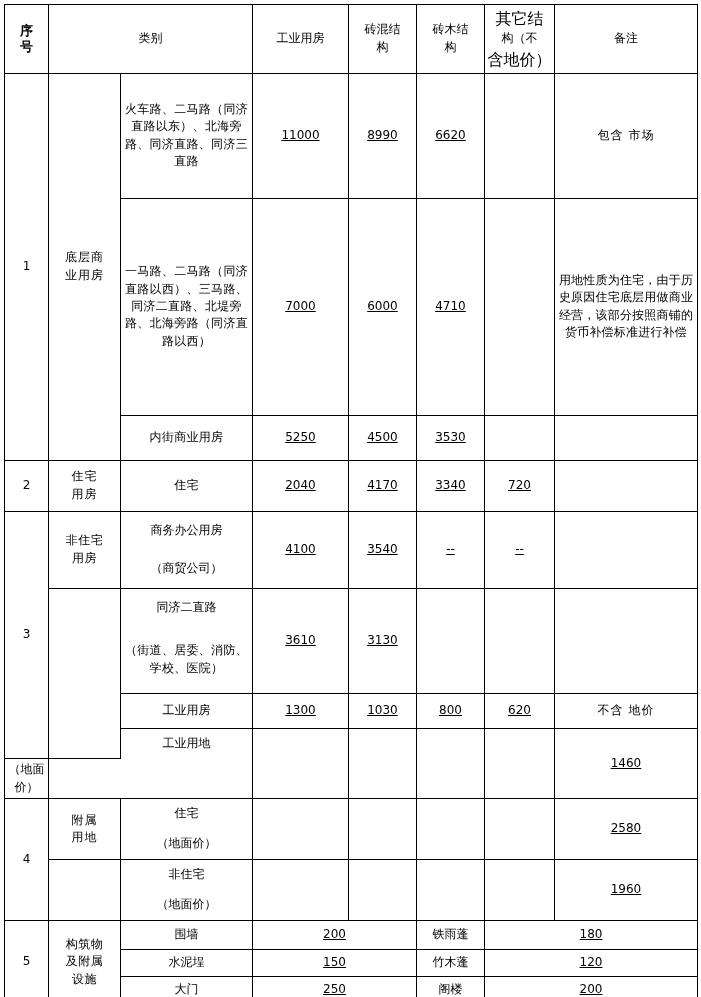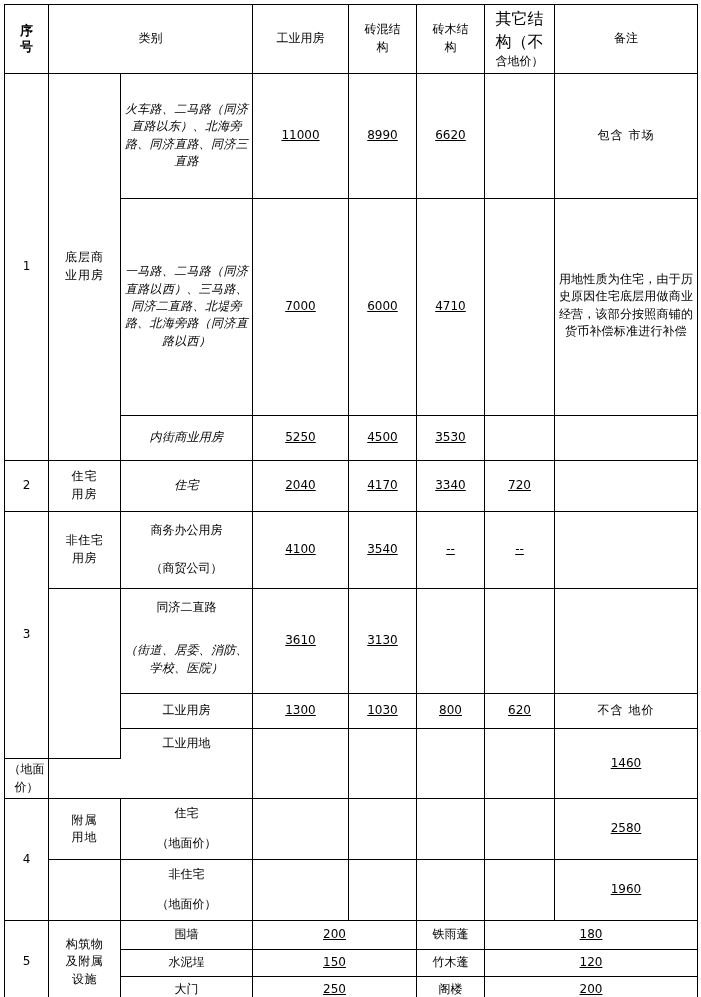--- a/index.html
+++ b/index.html
@@ -58,32 +58,30 @@
   .catsm {
     font-size: 12px;
     letter-spacing: 0.5px;
     line-height: 1.7;
   }
   .desc {
     font-size: 12px;
     line-height: 1.75;
     letter-spacing: 0.3px;
     padding: 4px 6px;
-    font-style: italic;
   }
   .num {
     font-size: 13px;
     text-decoration: underline;
   }
   .note {
     font-size: 11.5px;
     line-height: 1.7;
     letter-spacing: 0.2px;
     padding: 3px 4px;
-    font-family: Liberation Mono, monospace;
   }
   .note-wide {
     font-size: 12px;
     letter-spacing: 1px;
     margin-left: 20px;
   }
   .sub {
     font-size: 12px;
     line-height: 1.8;
     font-family: Liberation Serif, serif;
@@ -116,22 +114,22 @@
         <td>
           <div>砖混结</div>
           <div>构</div>
         </td>
         <td>
           <div>砖木结</div>
           <div>构</div>
         </td>
         <td>
           <div style="font-size:16px">其它结</div>
-          <div style="font-size:16px">构（不</div>
-          <div style="font-size:12px">含地价）</div>
+          <div style="font-size:12px">构（不</div>
+          <div style="font-size:16px">含地价）</div>
         </td>
         <td>备注</td>
       </tr>
 
       <tr>
         <td rowspan="3" class="idx">1</td>
         <td rowspan="3" class="cat">
           <div>底层商</div>
           <div>业用房</div>
         </td>

